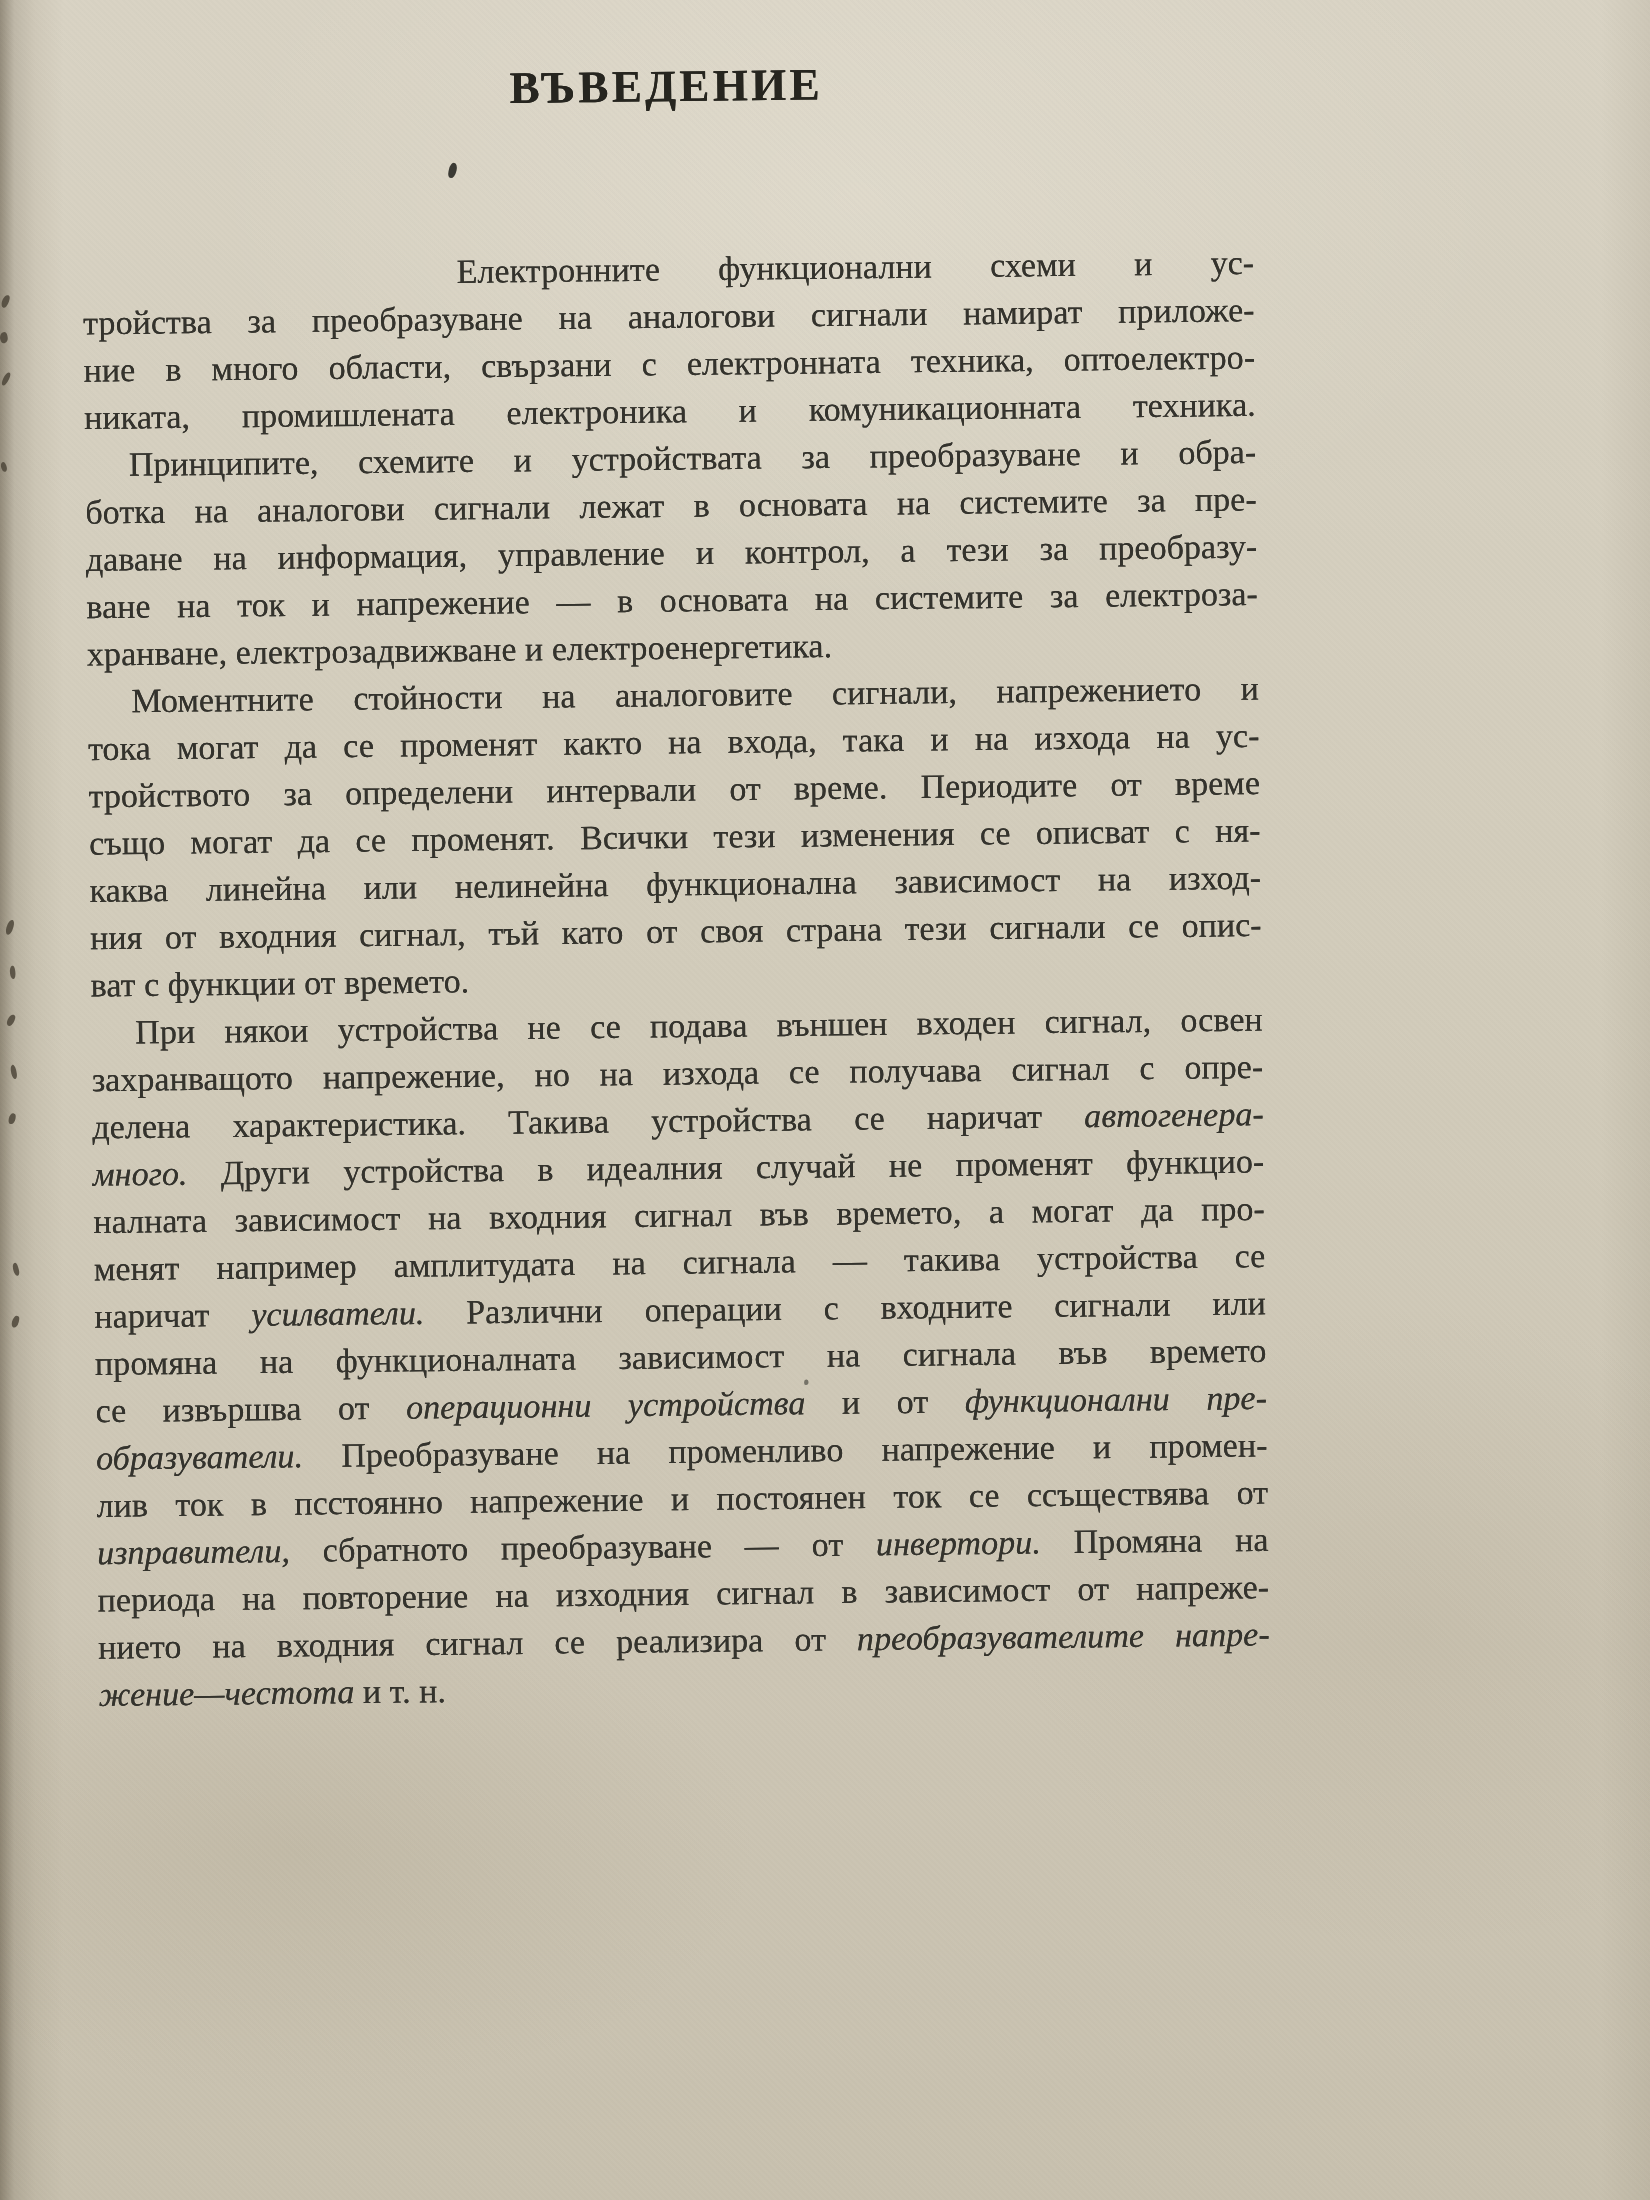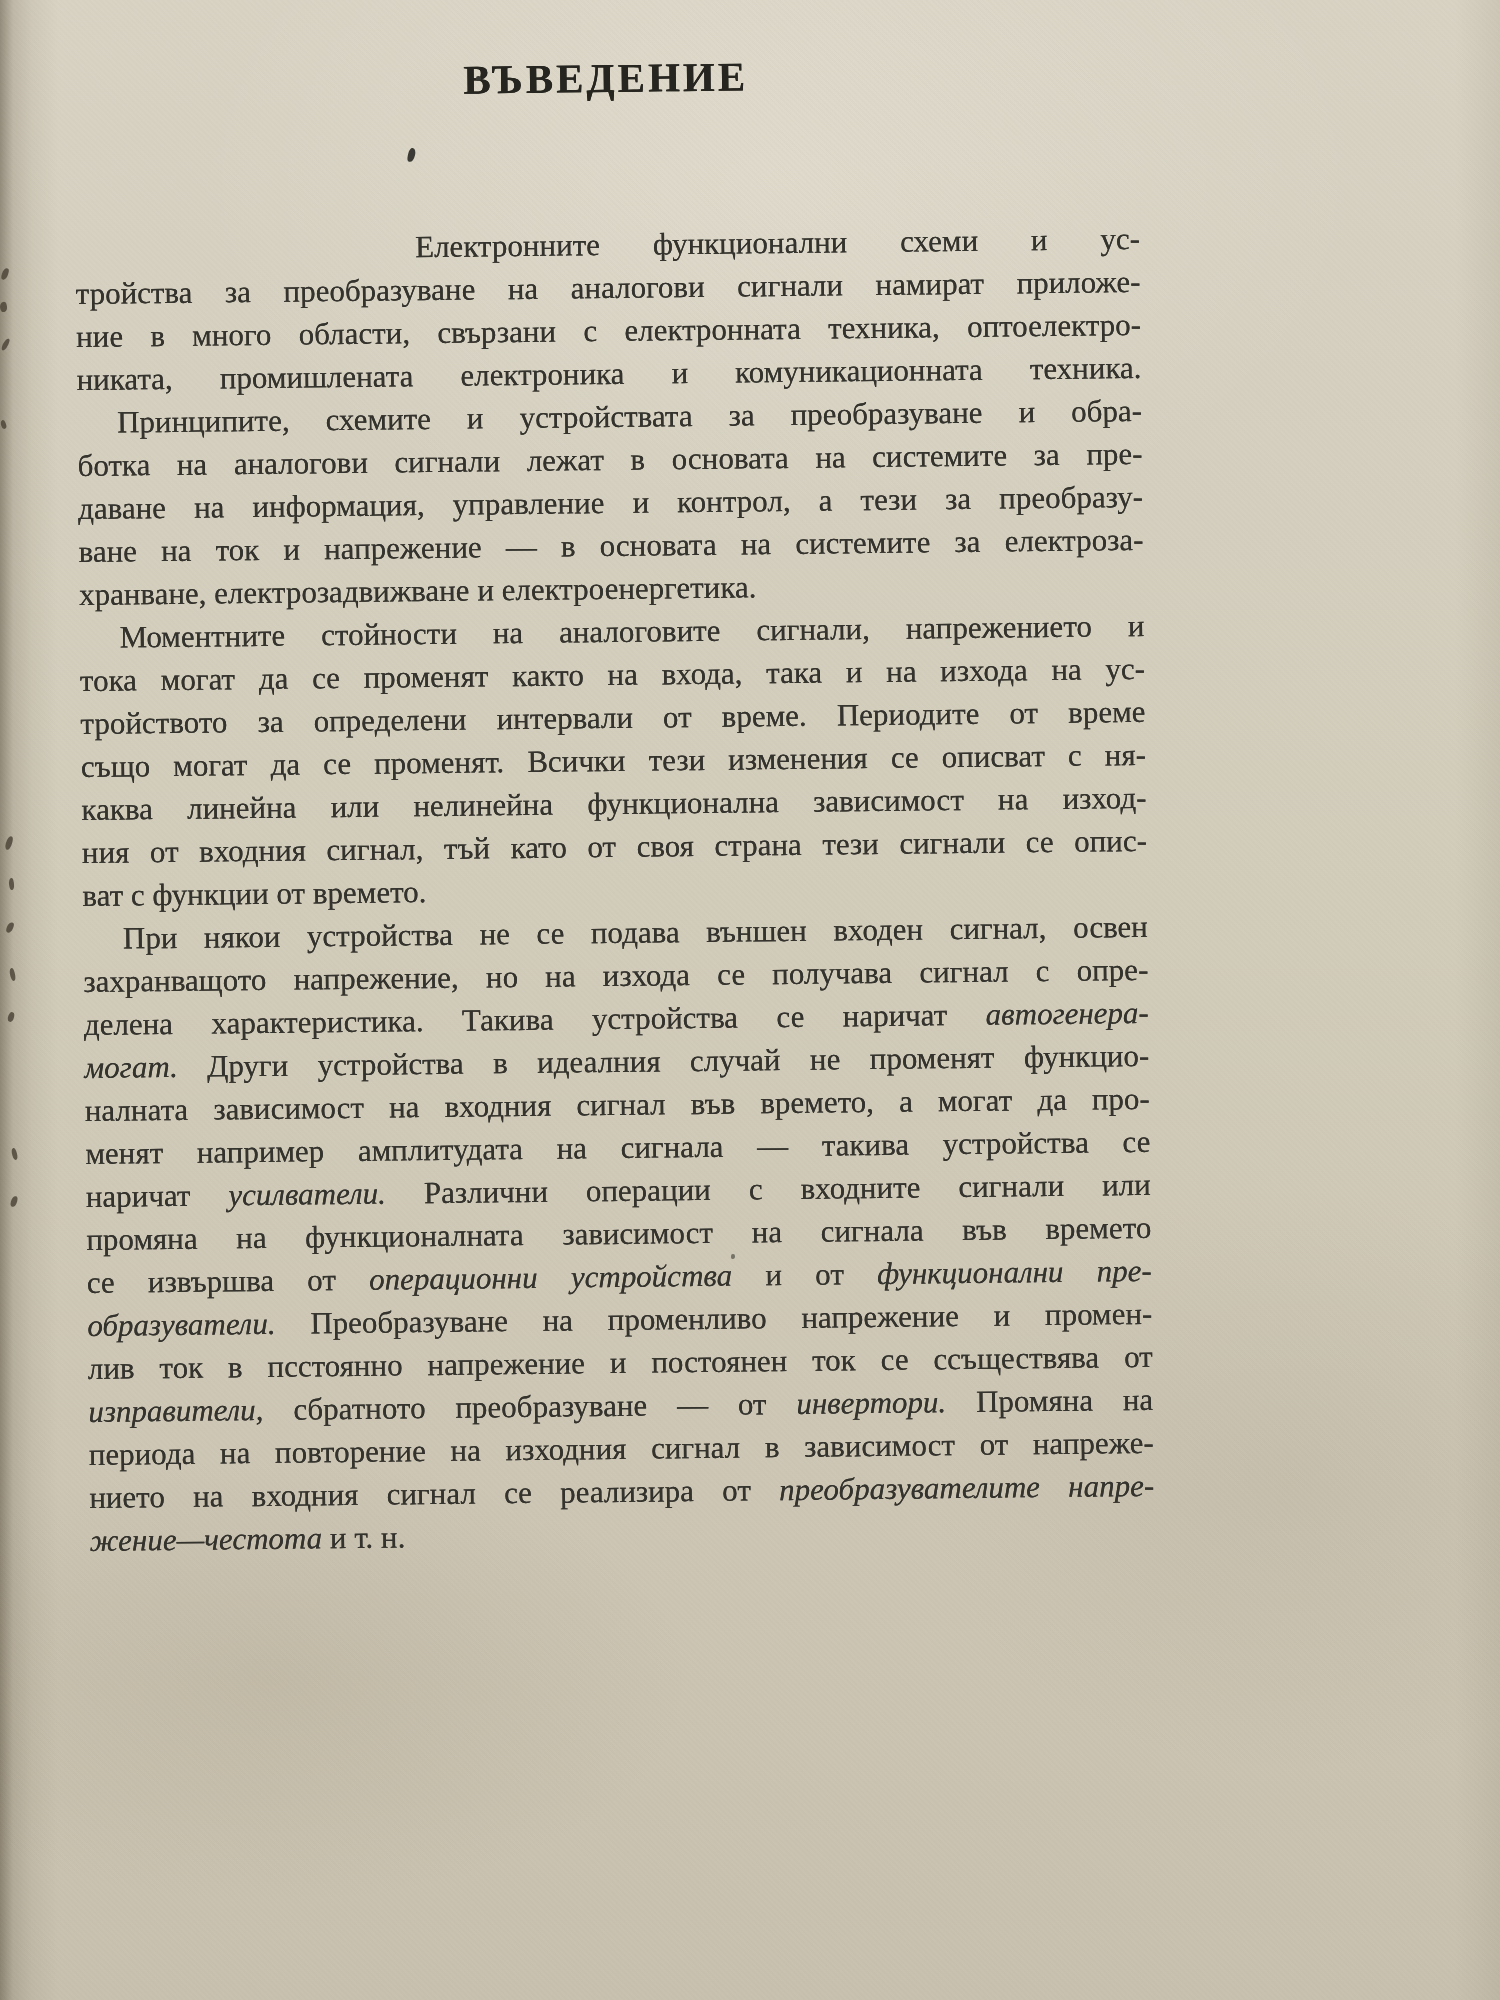--- a/index.html
+++ b/index.html
@@ -85,21 +85,21 @@
         <div class="line" style="padding-left: 40px;"><span>Моментните стойности на аналоговите сигнали, напрежението и</span></div>
         <div class="line"><span>тока могат да се променят както на входа, така и на изхода на ус-</span></div>
         <div class="line"><span>тройството за определени интервали от време. Периодите от време</span></div>
         <div class="line"><span>също могат да се променят. Всички тези изменения се описват с ня-</span></div>
         <div class="line"><span>каква линейна или нелинейна функционална зависимост на изход-</span></div>
         <div class="line"><span>ния от входния сигнал, тъй като от своя страна тези сигнали се опис-</span></div>
         <div class="line last"><span>ват с функции от времето.</span></div>
         <div class="line" style="padding-left: 40px;"><span>При някои устройства не се подава външен входен сигнал, освен</span></div>
         <div class="line"><span>захранващото напрежение, но на изхода се получава сигнал с опре-</span></div>
         <div class="line"><span>делена характеристика. Такива устройства се наричат </span><span class="it">автогенера-</span></div>
-        <div class="line"><span class="it">могат.</span><span> Други устройства в идеалния случай не променят функцио-</span></div>
+        <div class="line"><span class="it">много.</span><span> Други устройства в идеалния случай не променят функцио-</span></div>
         <div class="line"><span>налната зависимост на входния сигнал във времето, а могат да про-</span></div>
         <div class="line"><span>менят например амплитудата на сигнала — такива устройства се</span></div>
         <div class="line"><span>наричат </span><span class="it">усилватели.</span><span> Различни операции с входните сигнали или</span></div>
         <div class="line"><span>промяна на функционалната зависимост на сигнала във времето</span></div>
         <div class="line"><span>се извършва от </span><span class="it">операционни устройства</span><span> и от </span><span class="it">функционални пре-</span></div>
         <div class="line"><span class="it">образуватели.</span><span> Преобразуване на променливо напрежение и промен-</span></div>
         <div class="line"><span>лив ток в псстоянно напрежение и постоянен ток се ссъществява от</span></div>
         <div class="line"><span class="it">изправители,</span><span> сбратното преобразуване — от </span><span class="it">инвертори.</span><span> Промяна на</span></div>
         <div class="line"><span>периода на повторение на изходния сигнал в зависимост от напреже-</span></div>
         <div class="line"><span>нието на входния сигнал се реализира от </span><span class="it">преобразувателите напре-</span></div>

